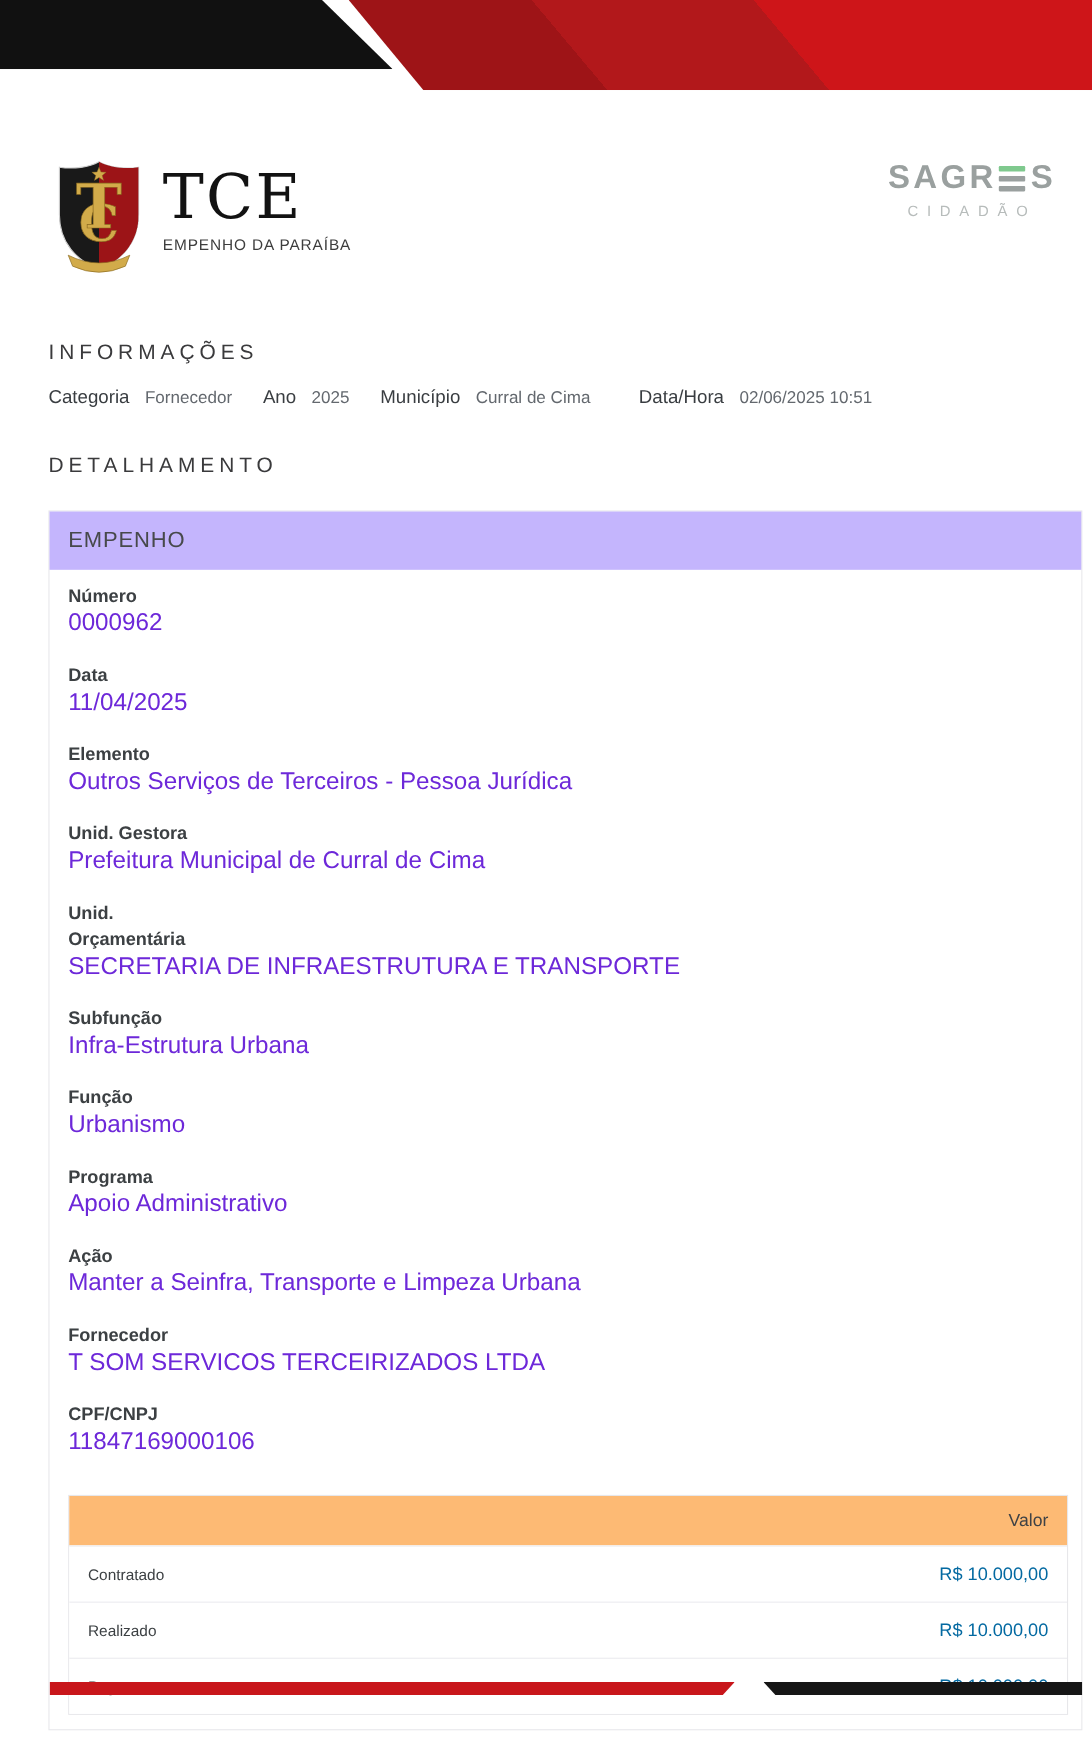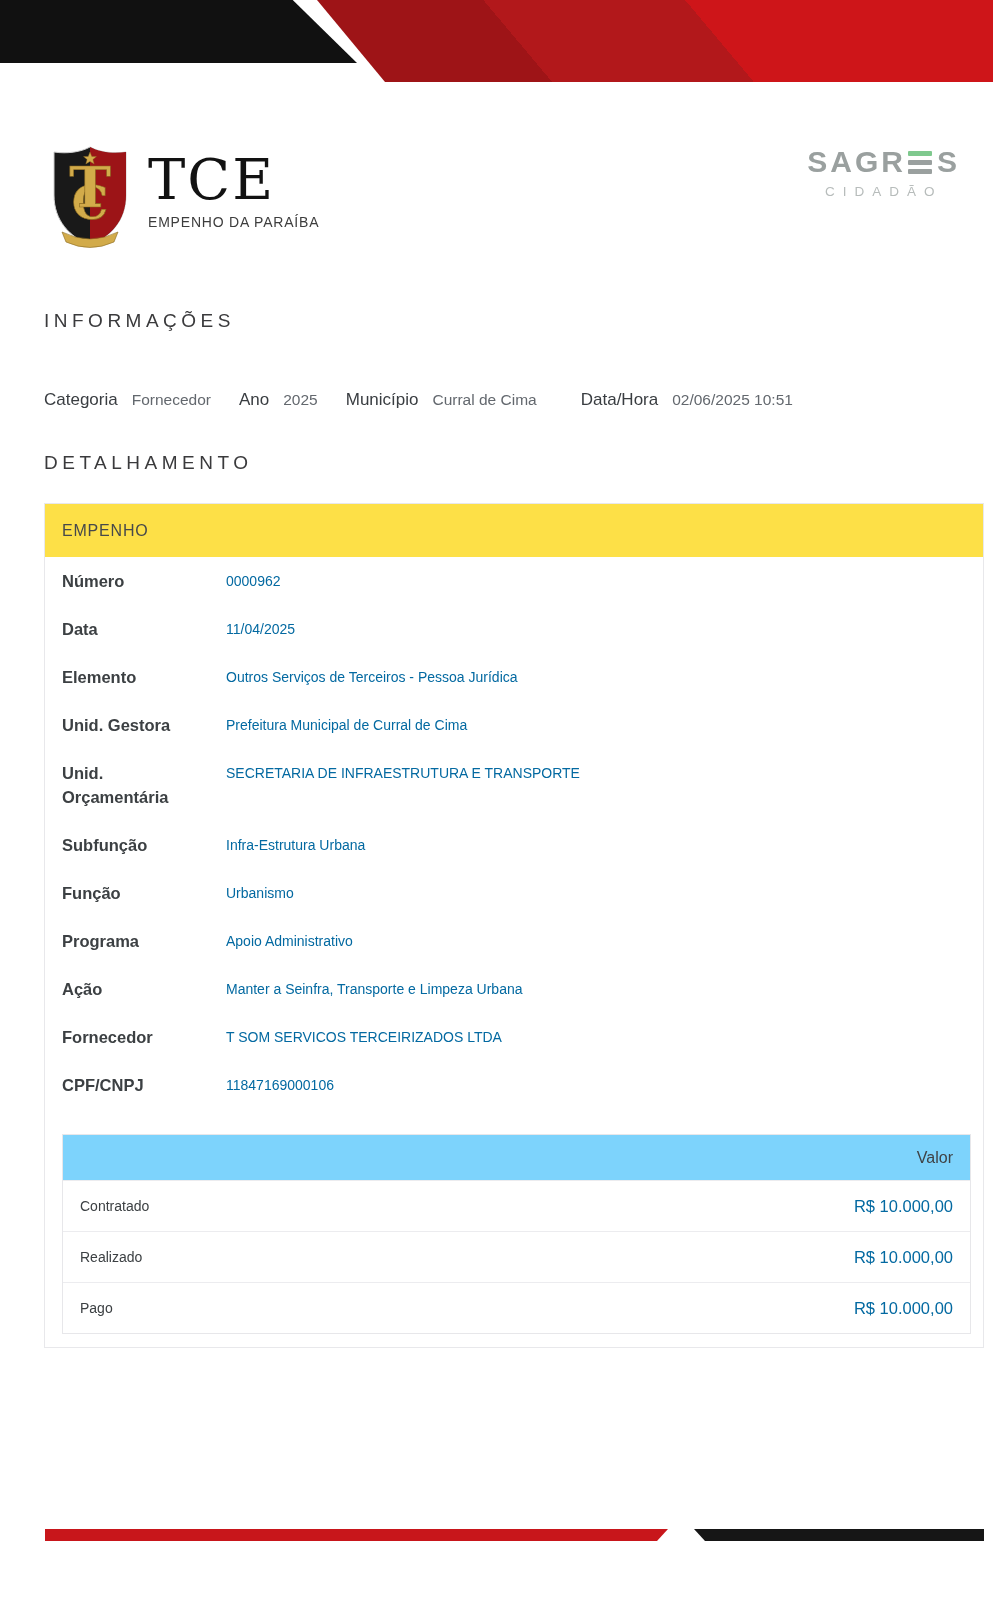--- a/index.html
+++ b/index.html
@@ -44,38 +44,38 @@
 
   
   .section-title { font-size:19px; letter-spacing:4.5px; color:#3a3a3c; font-weight:500;
                    margin-left:44px; }
   .title-informacoes { margin-top:59px; }
   .title-detalhamento { margin-top:42px; }
 
   
   .info-row { display:flex; align-items:baseline; margin:19px 0 0 44px; column-gap:28px; }
   .info-pair { display:flex; align-items:baseline; column-gap:14px; white-space:nowrap; }
-  .info-pair.last { margin-left:16px;margin-top:39px; }
+  .info-pair.last { margin-left:16px; }
   .info-label { font-size:17px; font-weight:400; color:#393d41; }
   .info-value { font-size:15.5px; color:#63686e; }
 
   
   .card { margin:29px 9px 0 44px; width:940px; background:#fff;
           border:1px solid #e8e8eb; }
-  .card-header { height:53px; background:#fde047; display:flex; align-items:center;
-                 padding:0 17px; font-size:16px; letter-spacing:0.8px; color:#47494b; }
-  .trow { display:flex; padding:12px 17px; }
+  .card-header { height:53px; background:#c4b5fd; display:flex; align-items:center;
+                 padding:0 17px; font-size:20px; letter-spacing:0.8px; color:#47494b; }
+  .trow { display:flex; padding:12px 17px;flex-direction:column; }
   .trow-label { width:146px; min-width:146px; margin-right:18px; font-size:16.5px;
                 font-weight:600; color:#3c4043; line-height:24px; }
-  .trow-value { flex:1; font-size:14px; color:#0369a1; line-height:24px; }
+  .trow-value { flex:1; font-size:22px; color:#6d28d9; line-height:24px; }
   .trow.desc .trow-value { line-height:29px; max-width:718px; }
 
   
   .valores { margin:25px 12px 13px 17px; border:1px solid #e7e7ea; }
-  .val-header { height:45px; background:#7dd3fc; display:flex; justify-content:flex-end;
+  .val-header { height:45px; background:#fdba74; display:flex; justify-content:flex-end;
                 align-items:center; padding:0 17px; font-size:16px; color:#3f4245; }
   .val-row { display:flex; justify-content:space-between; align-items:center; height:51px;
              padding:0 17px; border-top:1px solid #ececef; background:#fff; }
   .val-label { font-size:14px; color:#3c4043; }
   .val-value { font-size:16.5px; color:#0369a1; }
 
   
   .footer { position:absolute; top:1529px; left:0; width:993px; height:12px; }
   .footer-red { position:absolute; left:45px; top:0; width:623px; height:12px;
                 background:#c8161b;

